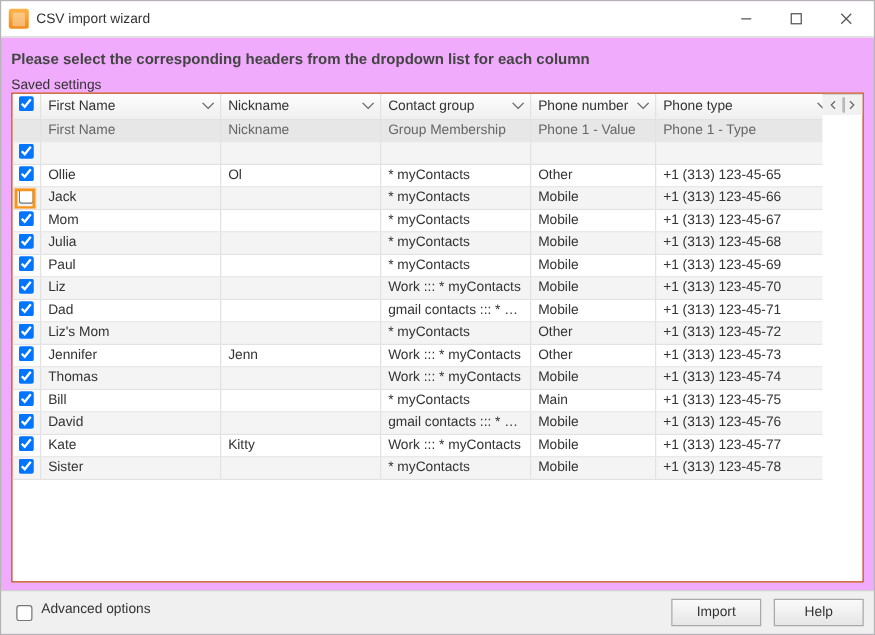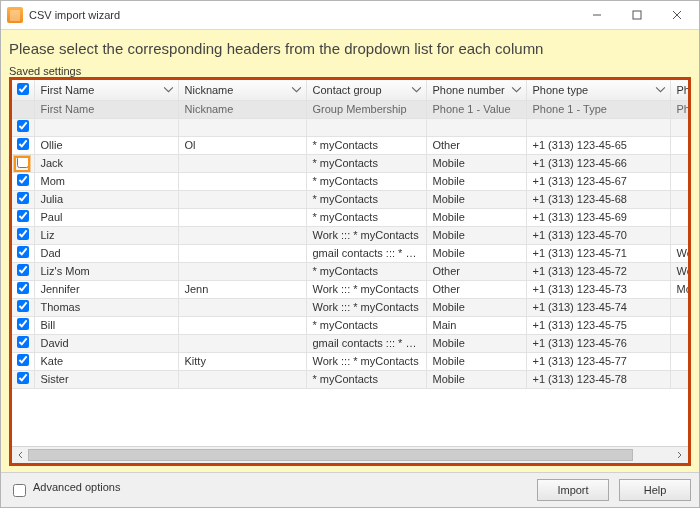--- a/index.html
+++ b/index.html
@@ -1,33 +1,33 @@
 <!DOCTYPE html>
 <html><head>
 <meta charset="utf-8">
 <style>
 html,body{margin:0;padding:0;font-family:"Segoe UI",Tahoma,sans-serif;font-size:11px;color:#333;background:#fff}
-.window{width:700px;height:508px;border:1px solid #b5b5b5;box-sizing:border-box;display:flex;flex-direction:column;background:#fef9c3}
+.window{width:700px;height:508px;border:1px solid #b5b5b5;box-sizing:border-box;display:flex;flex-direction:column;background:#f0abfc}
 .titlebar{height:28px;background:#fff;border-bottom:1px solid #d9d9d9;display:flex;align-items:center;padding:0 2px 0 6px}
 .titlebar .appicon{width:16px;height:16px;border-radius:2px;background:linear-gradient(180deg,#ffb347,#f28c1e);margin-right:6px;position:relative}
 .titlebar .appicon::after{content:"";position:absolute;inset:3px 3px 2px 3px;background:#fff;border-radius:1px;opacity:.35}
 .titlebar .title{flex:1}
 .titlebar .winbtns{display:flex}
 .titlebar .winbtn{width:40px;height:28px;display:flex;align-items:center;justify-content:center;color:#555}
 .titlebar .winbtn svg{width:10px;height:10px}
 .body{flex:1;display:flex;flex-direction:column;padding:8px 8px 6px 8px;box-sizing:border-box;overflow:hidden}
-.instr{font-weight:normal;color:#444;margin:2px 0 4px 0;font-size:15px}
+.instr{font-weight:bold;color:#444;margin:2px 0 4px 0;font-size:12px}
 .lbl{margin-top:4px}
 .settingsrow{display:flex;align-items:center;gap:4px;margin:3px 0 6px 0}
 .settingsrow select{width:204px;height:20px;border:1px solid #a5a5a5;background:#fff;font-size:11px}
 .iconbtn{width:22px;height:20px;border:1px solid #bdbdbd;background:linear-gradient(180deg,#f7f7f7,#e8e8e8);display:flex;align-items:center;justify-content:center;color:#5b5b5b}
 .iconbtn svg{width:12px;height:12px}
 .chk{display:flex;align-items:center;gap:4px;margin-left:4px}
 .chk input{width:12px;height:12px;margin:0}
-.gridwrap{flex:1;border:3px solid #c2410c;background:#fff;display:flex;flex-direction:column;overflow:hidden}
+.gridwrap{flex:1;border:1px solid #c2410c;background:#fff;display:flex;flex-direction:row;overflow:hidden}
 .grid{flex:1;overflow:hidden}
 table{border-collapse:collapse;table-layout:fixed;width:720px}
 th,td{border-right:1px solid #e2e2e2;border-bottom:1px solid #e2e2e2;height:18px;padding:0 6px;box-sizing:border-box;white-space:nowrap;overflow:hidden;text-overflow:ellipsis;text-align:left;font-weight:normal}
 thead tr.hdr{background:linear-gradient(180deg,#fdfdfd,#efefef)}
 thead th{position:relative;color:#333;font-size:11px;height:20px}
 thead th .drop{position:absolute;right:4px;top:4px;color:#666}
 thead th .drop svg{width:11px;height:11px}
 tbody tr.subhdr td{background:#e7e7e7;color:#666}
 tbody tr:nth-child(odd) td{background:#fff}
 tbody tr:nth-child(even) td{background:#f4f4f4}

